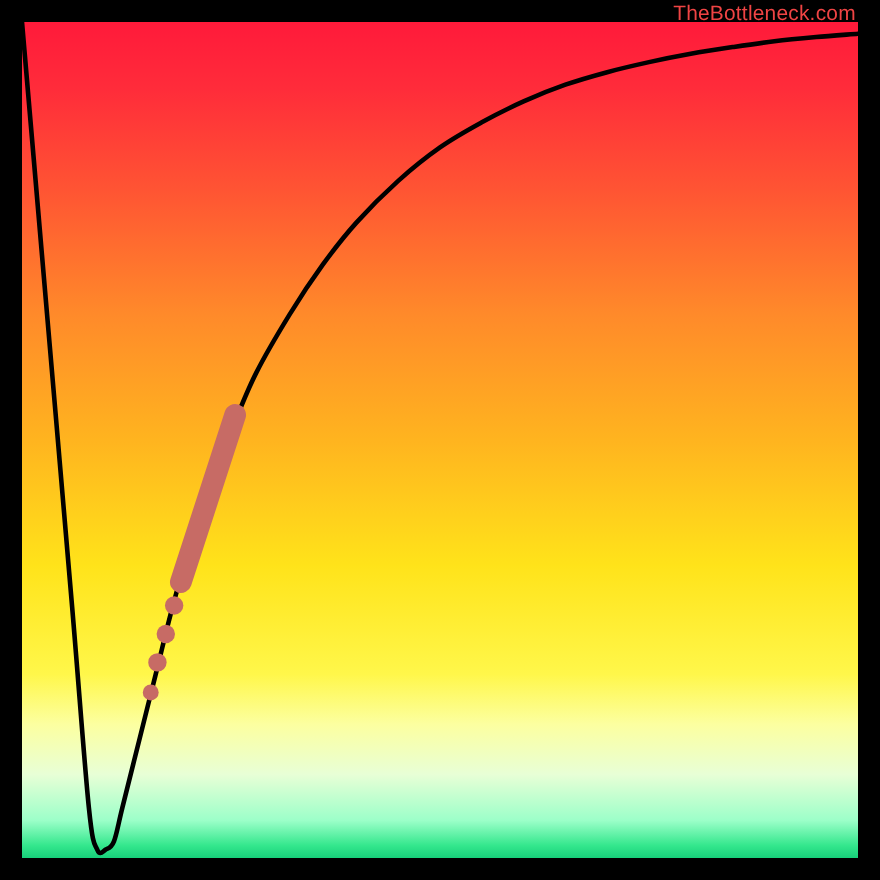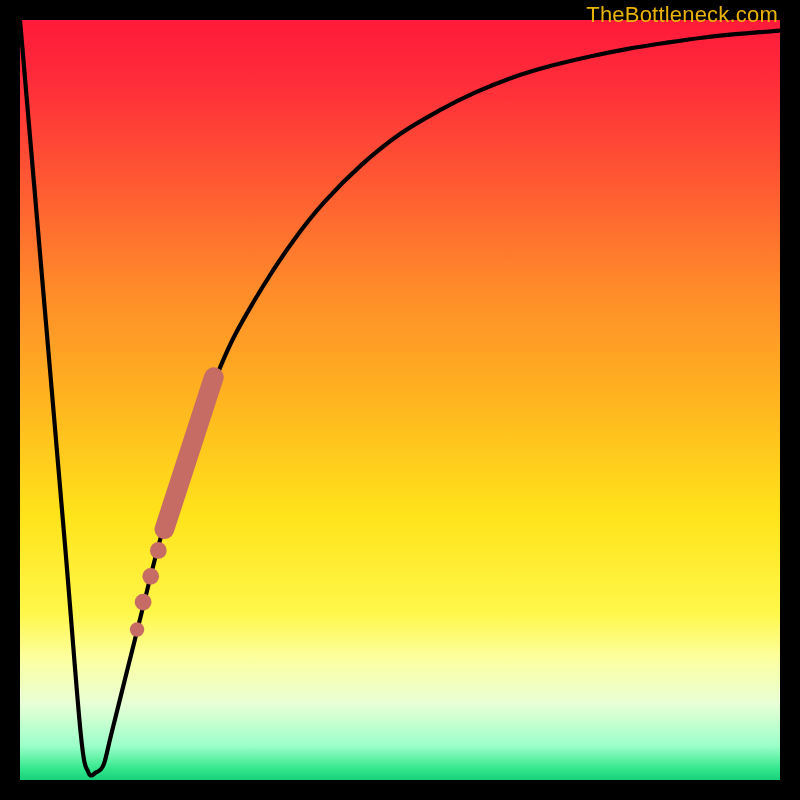--- a/index.html
+++ b/index.html
@@ -39,22 +39,22 @@
     left: 0;
     top: 0;
     width: 760px;
     height: 760px;
     pointer-events: none;
   }
   .watermark {
     position: absolute;
     top: 2px;
     right: 22px;
-    color: #eab308;
-    font-size: 22px;
+    color: #ef4444;
+    font-size: 19px;
     font-weight: 500;
     letter-spacing: 0.2px;
     user-select: none;
   }
 </style>
 </head>
 <body>
 
 <div class="frame">
 

